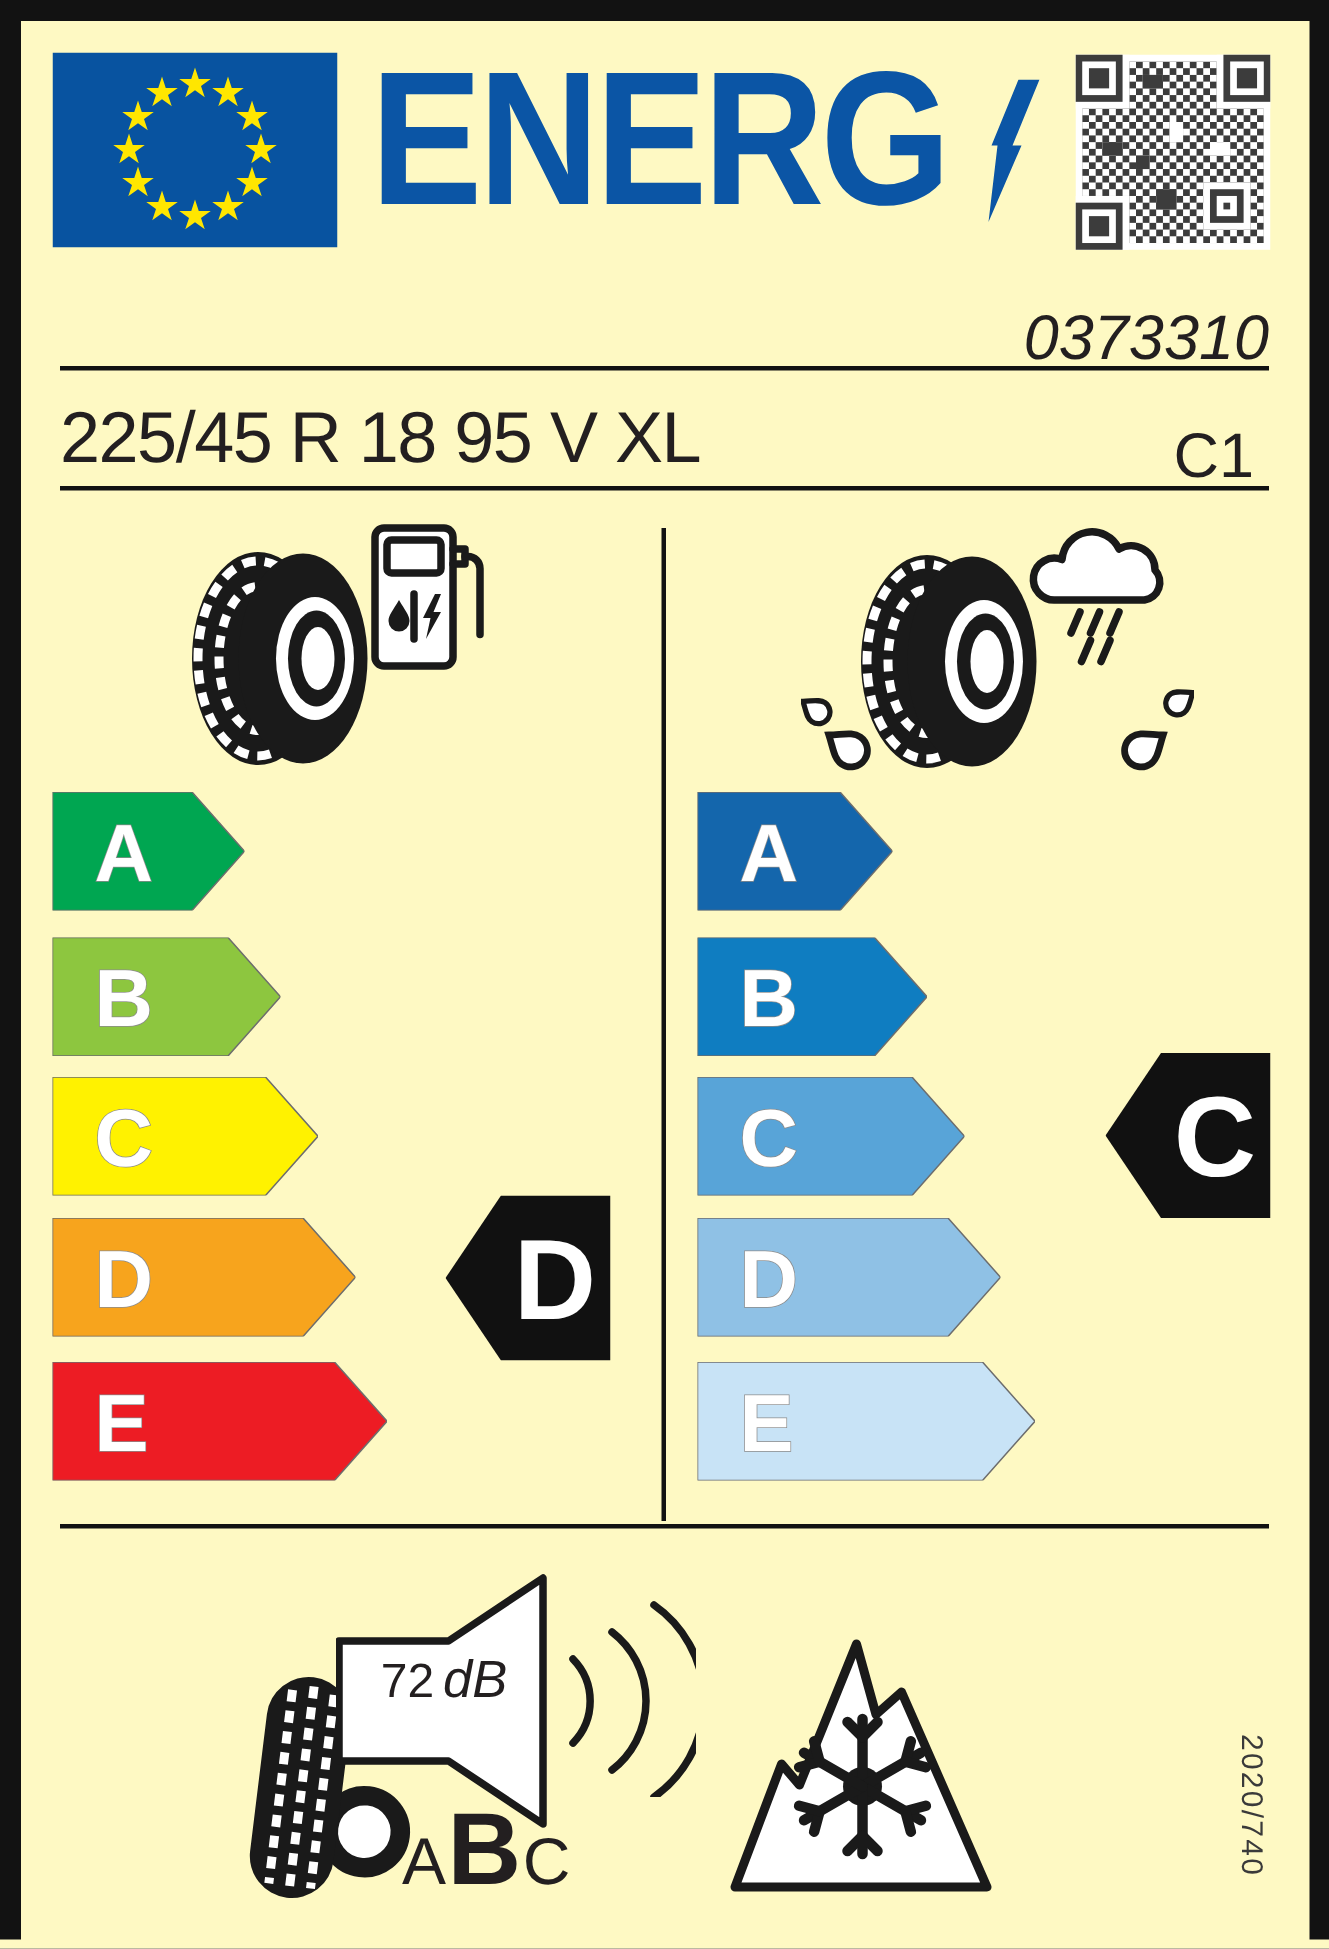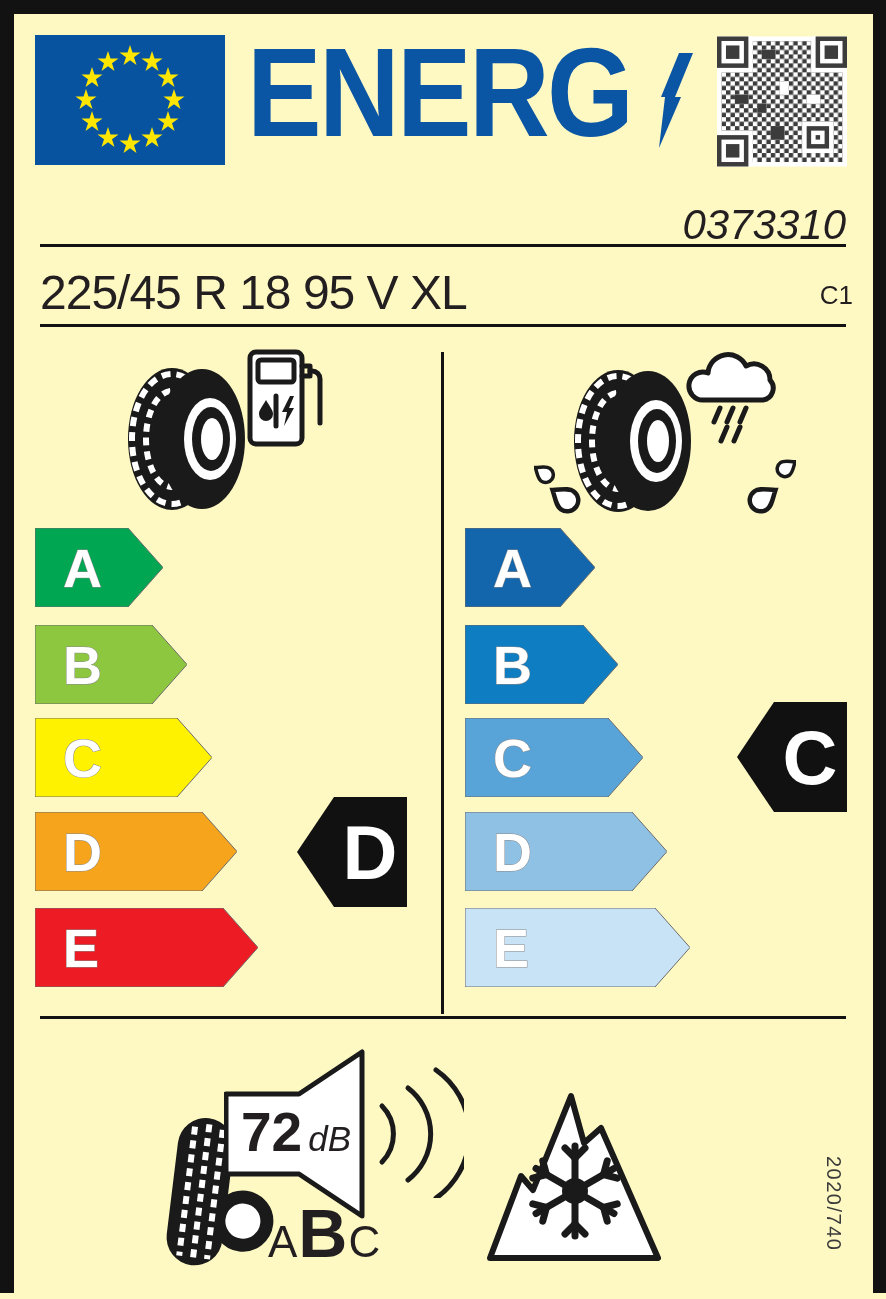--- a/index.html
+++ b/index.html
@@ -5,25 +5,25 @@
   html,body{margin:0;padding:0;background:#888;}
   .label{position:relative;width:886px;height:1299px;background:#fef9c3;overflow:hidden;
          font-family:"Liberation Sans",sans-serif;color:#231f20;}
   .abs{position:absolute;}
   .border{background:#121212;}
   .hline{position:absolute;height:3px;background:#121212;left:40px;width:806px;}
   .vline{position:absolute;width:3px;background:#121212;}
   .brand{left:40px;top:202px;font-size:40px;font-weight:bold;letter-spacing:-1px;}
   .code{right:40px;top:201px;font-size:42px;letter-spacing:0px;font-style:italic;}
   .size{left:40px;top:265px;font-size:48px;letter-spacing:-1px;}
-  .tclass{right:33px;top:280px;font-size:26px;}
+  .tclass{right:50px;top:280px;font-size:42px;}
   .energ{left:247px;top:29px;font-size:127px;line-height:1;font-weight:bold;color:#0b55a5;
          letter-spacing:-3px;transform:scaleX(0.88);transform-origin:left top;white-space:nowrap;}
   .noise-db{left:234px;top:1100px;width:124px;text-align:center;white-space:nowrap;}
-  .noise-db .v{font-size:55px;font-weight:bold;}
+  .noise-db .v{font-size:32px;font-weight:normal;}
   .noise-db .u{font-size:35px;margin-left:6px;font-style:italic;}
   .noise-abc{left:268px;top:1194px;display:flex;align-items:baseline;}
   .noise-abc .s{font-size:44px;}
   .noise-abc .b{font-size:68px;font-weight:bold;margin:0 1px;}
   .reg{left:822px;top:1156px;height:130px;writing-mode:vertical-rl;font-size:20px;color:#3a3a3a;
        letter-spacing:1.5px;white-space:nowrap;}
   svg{display:block;}
   text{font-family:"Liberation Sans",sans-serif;}
 </style>
 </head>

